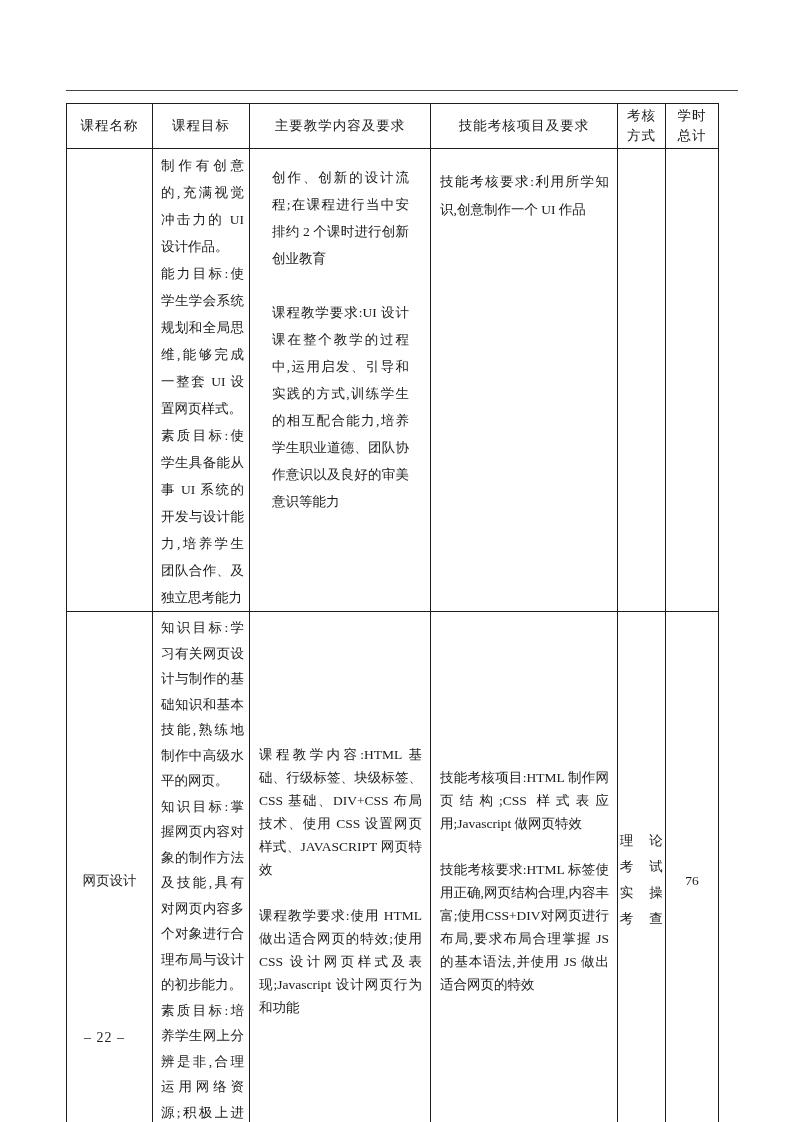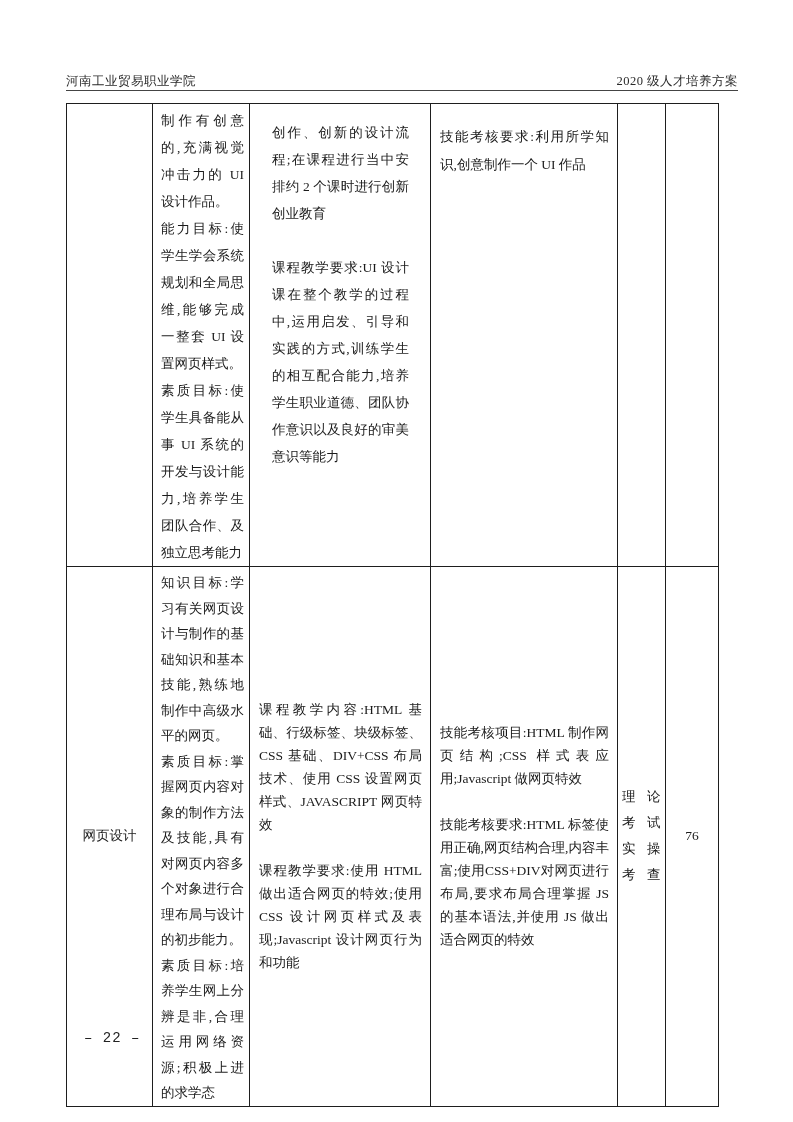--- a/index.html
+++ b/index.html
@@ -50,50 +50,58 @@
   .content1{padding:2px 8px 0 9px;text-align:justify;}
   .content1 p{margin:13px;line-height:27px;}
   .content1 p + p{margin-top:27px;}
   .assess1{padding:19px 8px 12px 9px;text-align:justify;}
   .assess1 p{margin:0;line-height:28px;}
   .content2{padding:0 8px 0 9px;text-align:justify;}
   .content2 p{margin:0;line-height:23px;}
   .content2 p + p{margin-top:23px;}
   .method{vertical-align:middle;text-align:center;}
   .method .mline{
-    line-height:26px;word-spacing:7px;letter-spacing:0.5px;
+    line-height:26px;word-spacing:7px;letter-spacing:0.5px;font-family:Liberation Mono, monospace;
   }
   .hours{vertical-align:middle;text-align:center;font-size:14px;}
   
   .pagenum{
     position:absolute;left:84px;top:1030px;
-    font-size:14px;letter-spacing:1px;color:#222;font-family:Liberation Mono, monospace;
+    font-size:14px;letter-spacing:1px;color:#222;
   }
 </style>
 </head>
 <body>
 
 <div class="page">
 
-  <div class="runhead">
-    <span>河南工业贸易职业学院</span>
-    <span>2020 级人才培养方案</span>
-  </div>
   <div class="runhead-rule"></div>
 
   <table class="maintbl">
     <colgroup>
       <col style="width:86px">
         <col style="width:97px">
         <col style="width:181px">
       <col style="width:187px">
         <col style="width:48px">
         <col style="width:53px">
     </colgroup>
     <tbody>
+        <tr style="height:43px;">
+      <th class="hcell">课程名称</th>
+      <th class="hcell">课程目标</th>
+      <th class="hcell">主要教学内容及要求</th>
+      <th class="hcell">技能考核项目及要求</th>
+      <th class="hcell">
+            <div class="hdr-narrow">考核方式</div>
+          </th>
+      <th class="hcell">
+            <div class="hdr-narrow">学时总计</div>
+          </th>
+    </tr>
 
     <tr style="height:392px;">
       <td class="c-name"></td>
       <td class="cell-top obj">
         <p>制作有创意的,充满视觉冲击力的 UI 设计作品。</p>
         <p>能力目标:使学生学会系统规划和全局思维,能够完成一整套 UI 设置网页样式。</p>
         <p>素质目标:使学生具备能从事 UI 系统的开发与设计能力,培养学生团队合作、及独立思考能力</p>
       </td>
       <td class="cell-top content1">
         <p>创作、创新的设计流程;在课程进行当中安排约 2 个课时进行创新创业教育</p>
@@ -103,21 +111,21 @@
         <p>技能考核要求:利用所学知识,创意制作一个 UI 作品</p>
       </td>
       <td class="method"></td>
       <td class="hours"></td>
     </tr>
 
     <tr style="height:480px;">
       <td class="c-name">网页设计</td>
       <td class="cell-top obj obj2">
         <p>知识目标:学习有关网页设计与制作的基础知识和基本技能,熟练地制作中高级水平的网页。</p>
-        <p>素质目标:掌握网页内容对象的制作方法及技能,具有对网页内容多个对象进行合理布局与设计的初步能力。</p>
+        <p>知识目标:掌握网页内容对象的制作方法及技能,具有对网页内容多个对象进行合理布局与设计的初步能力。</p>
         <p>素质目标:培养学生网上分辨是非,合理运用网络资源;积极上进的求学态</p>
       </td>
       <td class="cell-mid content2">
         <p>课程教学内容:HTML 基础、行级标签、块级标签、CSS 基础、DIV+CSS 布局技术、使用 CSS 设置网页样式、JAVASCRIPT 网页特效</p>
         <p>课程教学要求:使用 HTML 做出适合网页的特效;使用 CSS 设计网页样式及表现;Javascript 设计网页行为和功能</p>
       </td>
       <td class="cell-mid content2">
         <p>技能考核项目:HTML 制作网页结构;CSS 样式表应用;Javascript 做网页特效</p>
         <p>技能考核要求:HTML 标签使用正确,网页结构合理,内容丰富;使用CSS+DIV对网页进行布局,要求布局合理掌握 JS 的基本语法,并使用 JS 做出适合网页的特效</p>
       </td>

